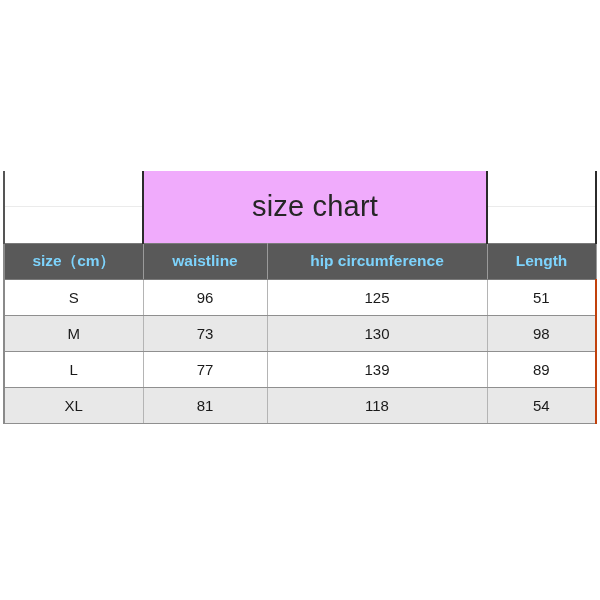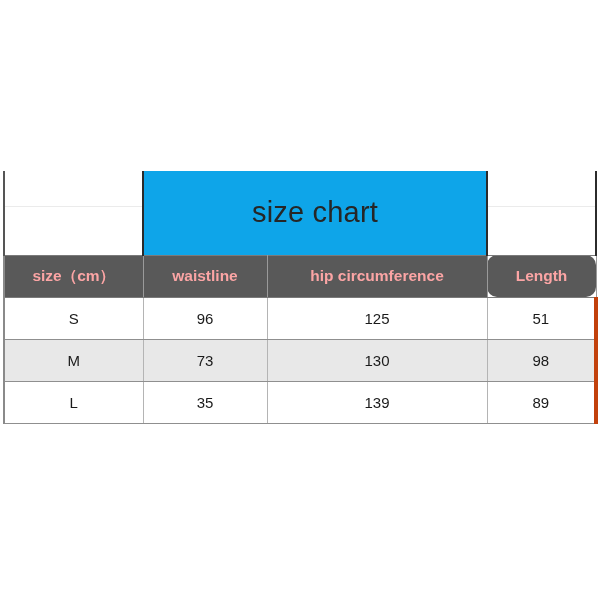--- a/index.html
+++ b/index.html
@@ -55,70 +55,70 @@
     left: 0;
     right: 0;
     top: 35px;
     height: 1px;
     background: #ebebeb;
   }
 
   td.title-main {
     border-left: 2px solid #2b2b2b;
     border-right: 2px solid #2b2b2b;
-    background: #0ea5e9;
+    background: #f0abfc;
     text-align: center;
     vertical-align: middle;
     padding: 0;
   }
   .title-text {
     font-size: 29px;
     color: #262626;
     letter-spacing: 0.2px;
     line-height: 1;
     display: inline-block;
   }
 
   
   tr.header-row { height: 36px; }
   th.hdr {
     background: #595959;
-    color: #fca5a5;
+    color: #7dd3fc;
     font-size: 15.5px;
     font-weight: bold;
     text-align: center;
     vertical-align: middle;
     border-left: 1px solid #9a9a9a;
     border-right: 1px solid #9a9a9a;
     border-top: 1px solid #7a7a7a;
     border-bottom: 1px solid #7a7a7a;
     padding: 0;
     white-space: nowrap;
   }
   th.hdr.first { border-left: 2px solid #8a8a8a; }
-  th.hdr.last  { border-right: 1px solid #9a9a9a; border-radius: 10px; }
+  th.hdr.last  { border-right: 1px solid #9a9a9a; }
 
   
   tr.data-row { height: 36px; }
   tr.data-row.odd  td { background: #ffffff; }
   tr.data-row.even td { background: #e8e8e8; }
 
   td.cell {
     text-align: center;
     vertical-align: middle;
     font-size: 15px;
     color: #1a1a1a;
     border-left: 1px solid #b4b4b4;
     border-right: 1px solid #b4b4b4;
     border-top: 1px solid #8f8f8f;
     border-bottom: 1px solid #8f8f8f;
     padding: 0;
   }
   td.cell.first { border-left: 2px solid #8a8a8a; }
-  td.cell.last  { border-right: 4px solid #c2410c; margin-left: 40px; }
+  td.cell.last  { border-right: 2px solid #c2410c; margin-left: 40px; }
 </style>
 </head>
 <body>
 
 <div id="size-chart-wrapper">
   <table class="size-chart">
     <colgroup>
       <col class="c-size">
       <col class="c-waist">
       <col class="c-hip">
@@ -154,21 +154,27 @@
 
       <tr class="data-row even">
         <td class="cell first">M</td>
         <td class="cell">73</td>
         <td class="cell">130</td>
         <td class="cell last">98</td>
       </tr>
 
       <tr class="data-row odd">
         <td class="cell first">L</td>
-        <td class="cell">35</td>
+        <td class="cell">77</td>
         <td class="cell">139</td>
         <td class="cell last">89</td>
       </tr>
 
+      <tr class="data-row even">
+        <td class="cell first">XL</td>
+        <td class="cell">81</td>
+        <td class="cell">118</td>
+        <td class="cell last">54</td>
+      </tr>
 
     </tbody>
   </table>
 </div>
 
 </body></html>

